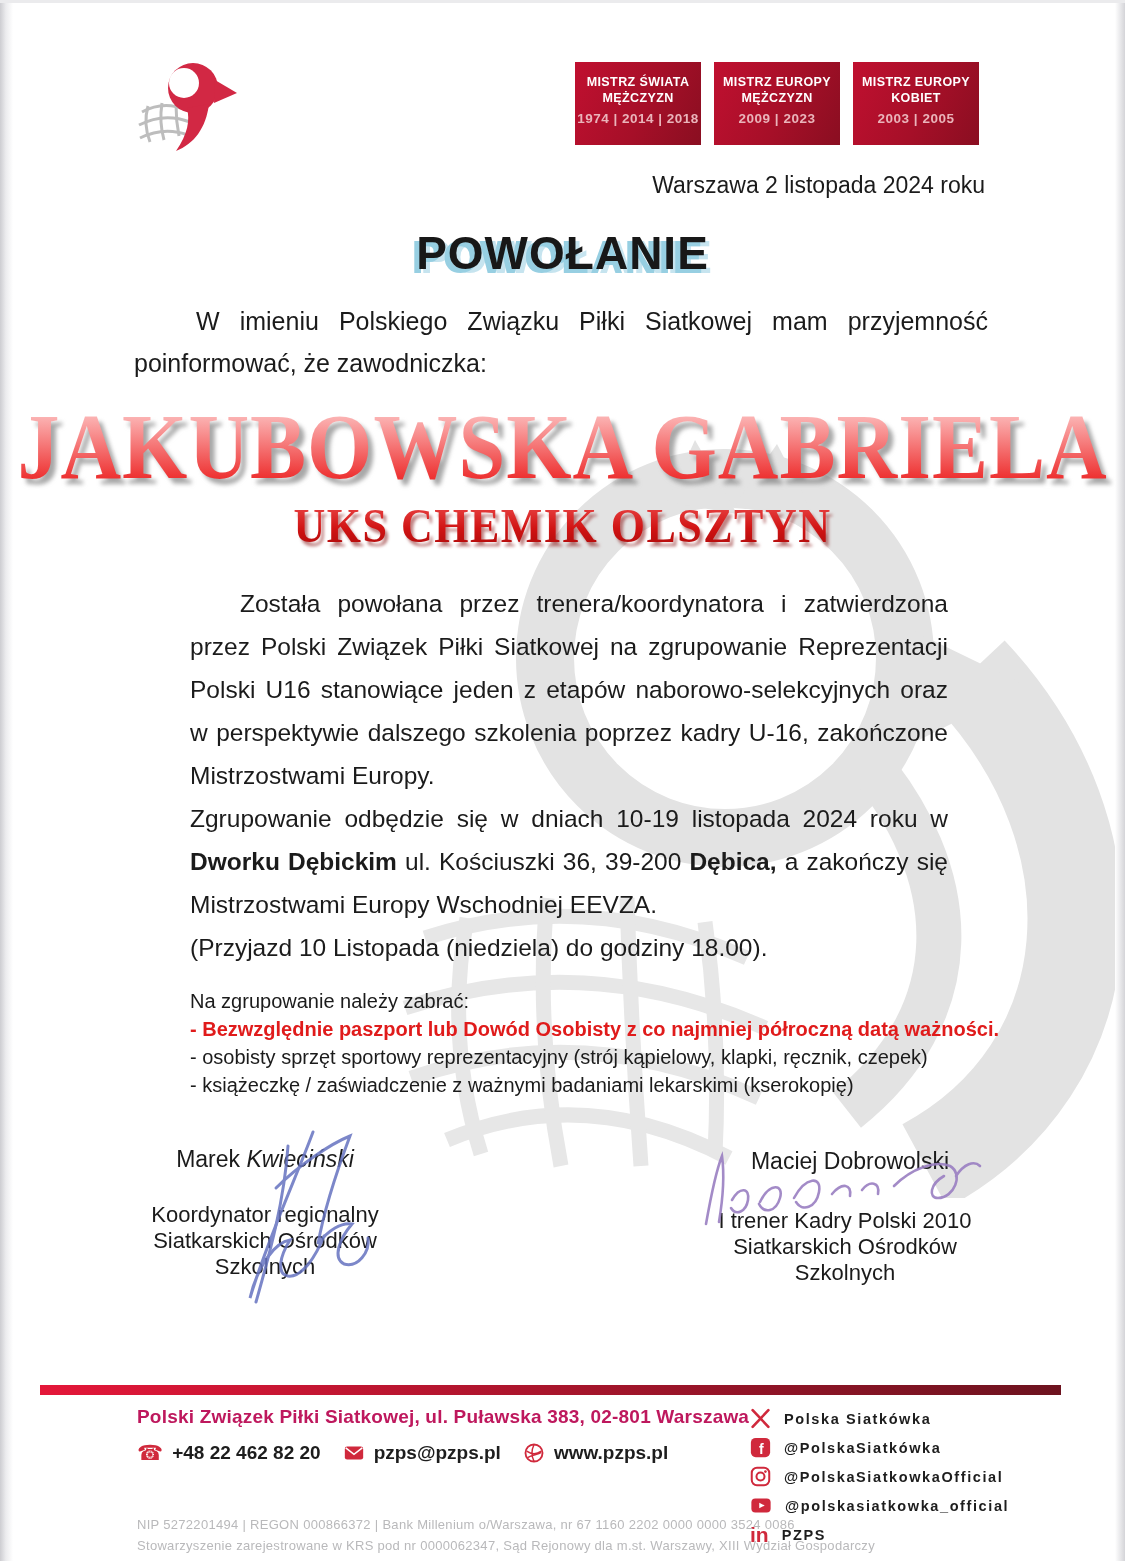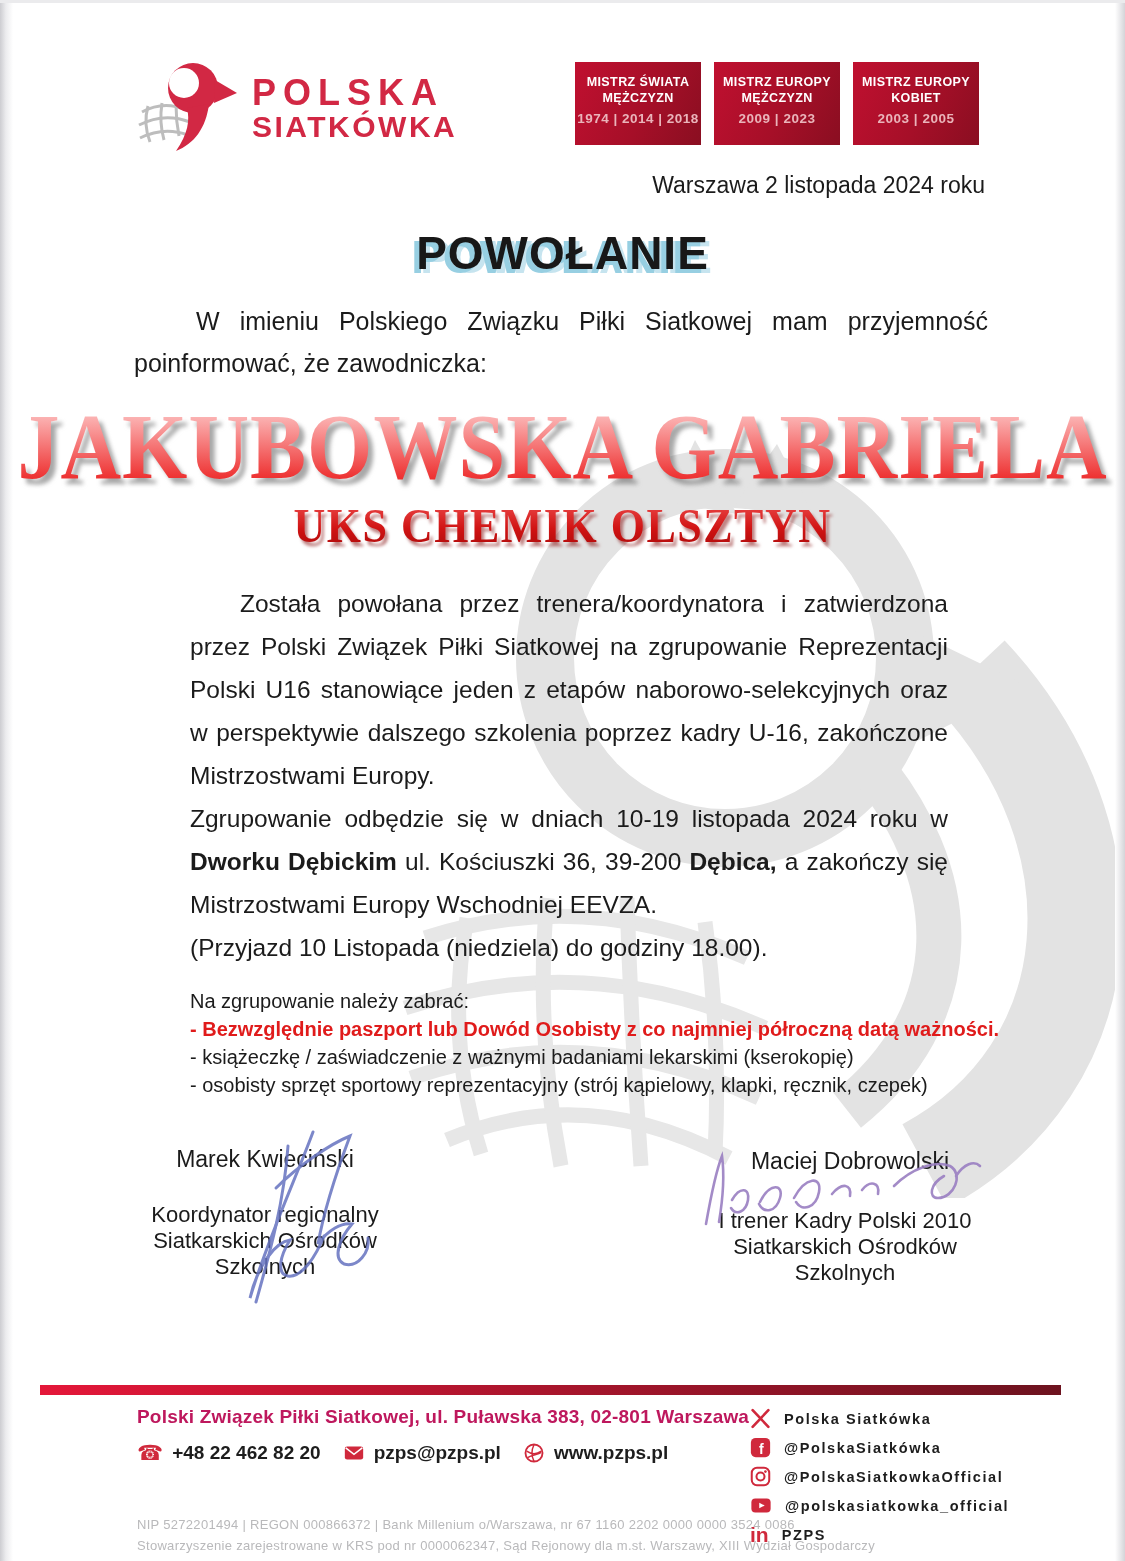--- a/index.html
+++ b/index.html
@@ -60,21 +60,21 @@
 
   
   .sig-name{position:absolute;text-align:center;font-size:23px;}
   .sig-roles{position:absolute;text-align:center;font-size:22px;line-height:26px;}
   .sig-left-name{left:120px;top:1146px;width:290px;}
   .sig-left-roles{left:110px;top:1202px;width:310px;}
   .sig-right-name{left:710px;top:1148px;width:280px;}
   .sig-right-roles{left:690px;top:1208px;width:310px;}
   .scribble-left{position:absolute;left:218px;top:1126px;width:165px;height:178px;}
   .scribble-right{position:absolute;left:698px;top:1146px;width:290px;height:95px;}
-  .italic{}
+  .italic{font-style:italic;}
 
   
   .footer-bar{position:absolute;left:40px;top:1385px;width:1021px;height:10px;
         background:linear-gradient(to right,#e41739,#6d131f);}
   .footer-address{position:absolute;left:137px;top:1406px;font-size:19px;font-weight:bold;
         letter-spacing:.2px;white-space:nowrap;color:#be185d;}
   .footer-contact{position:absolute;left:137px;top:1442px;display:flex;align-items:center;gap:9px;
         font-size:19px;font-weight:bold;color:#1d1d1d;white-space:nowrap;}
   .glyph-icon{font-family:"DejaVu Sans",sans-serif;color:#d0293c;font-size:21px;line-height:1;}
   .contact-sep{width:4px;}
@@ -130,24 +130,20 @@
         <path d="M26,45 Q23,64 28,82"></path>
         <path d="M40,47 Q40,63 43,78"></path>
       </g>
       <g fill="#d22844" stroke="none">
         <circle cx="57" cy="30" r="25"></circle>
         <path d="M79,22 L101,35 L78,45 Z"></path>
         <path d="M73,46 C70,70 58,86 40,93 C52,76 54,62 51,50 Z"></path>
       </g>
       <circle cx="48" cy="25" r="15" fill="#ffffff"></circle>
     </svg>
-    <div class="logo-text">
-      <div class="logo-line1">POLSKA</div>
-      <div class="logo-line2">SIATKÓWKA</div>
-    </div>
   </div>
 
   <div class="badges">
     <div class="badge">
       <div class="badge-line">MISTRZ ŚWIATA</div>
       <div class="badge-line">MĘŻCZYZN</div>
       <div class="badge-years">1974 | 2014 | 2018</div>
     </div>
     <div class="badge">
       <div class="badge-line">MISTRZ EUROPY</div>
@@ -169,22 +165,22 @@
   <div class="player-name">JAKUBOWSKA GABRIELA</div>
   <div class="player-club">UKS CHEMIK OLSZTYN</div>
 
   <div class="main-col">
     <p class="p1">Została powołana przez trenera/koordynatora i zatwierdzona przez Polski Związek Piłki Siatkowej na zgrupowanie Reprezentacji Polski U16 stanowiące jeden z etapów naborowo-selekcyjnych oraz w perspektywie dalszego szkolenia poprzez kadry U-16, zakończone Mistrzostwami Europy.</p>
     <p class="p2"><span>Zgrupowanie odbędzie się w dniach 10-19 listopada 2024 roku w </span><span class="bold">Dworku Dębickim</span><span> ul. Kościuszki 36, 39-200 </span><span class="bold">Dębica,</span><span> a zakończy się Mistrzostwami Europy Wschodniej EEVZA.</span></p>
     <p class="p3">(Przyjazd 10 Listopada (niedziela) do godziny 18.00).</p>
     <div class="checklist">
       <div>Na zgrupowanie należy zabrać:</div>
       <div class="em-red">- Bezwzględnie paszport lub Dowód Osobisty z co najmniej półroczną datą ważności.</div>
+      <div>- osobisty sprzęt sportowy reprezentacyjny (strój kąpielowy, klapki, ręcznik, czepek)</div>
       <div>- książeczkę / zaświadczenie z ważnymi badaniami lekarskimi (kserokopię)</div>
-      <div>- osobisty sprzęt sportowy reprezentacyjny (strój kąpielowy, klapki, ręcznik, czepek)</div>
     </div>
   </div>
 
   <div class="sig-name sig-left-name"><span>Marek </span><span class="italic">Kwieciński</span></div>
   <div class="sig-roles sig-left-roles">
     <div>Koordynator regionalny</div>
     <div>Siatkarskich Ośrodków Szkolnych</div>
   </div>
   <svg class="scribble-left" viewBox="0 0 165 178" aria-hidden="true">
     <g stroke="#6673c0" stroke-width="3" fill="none" opacity="0.85" stroke-linecap="round">

